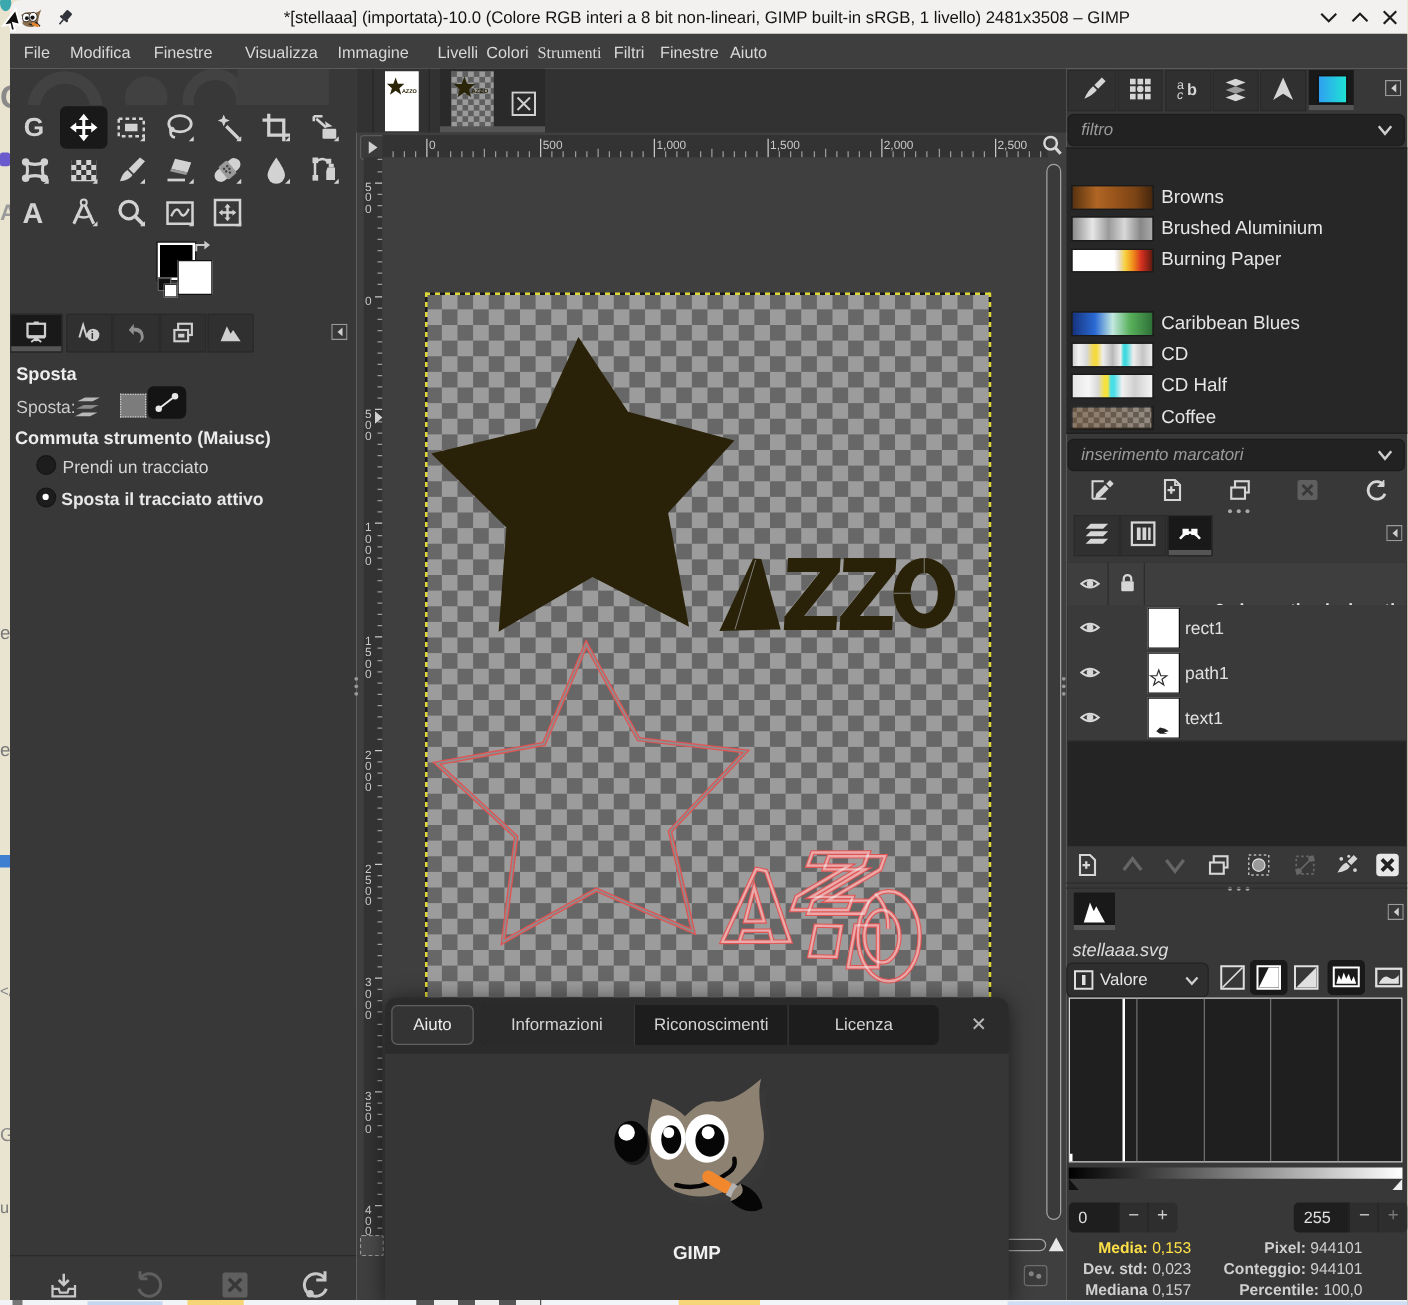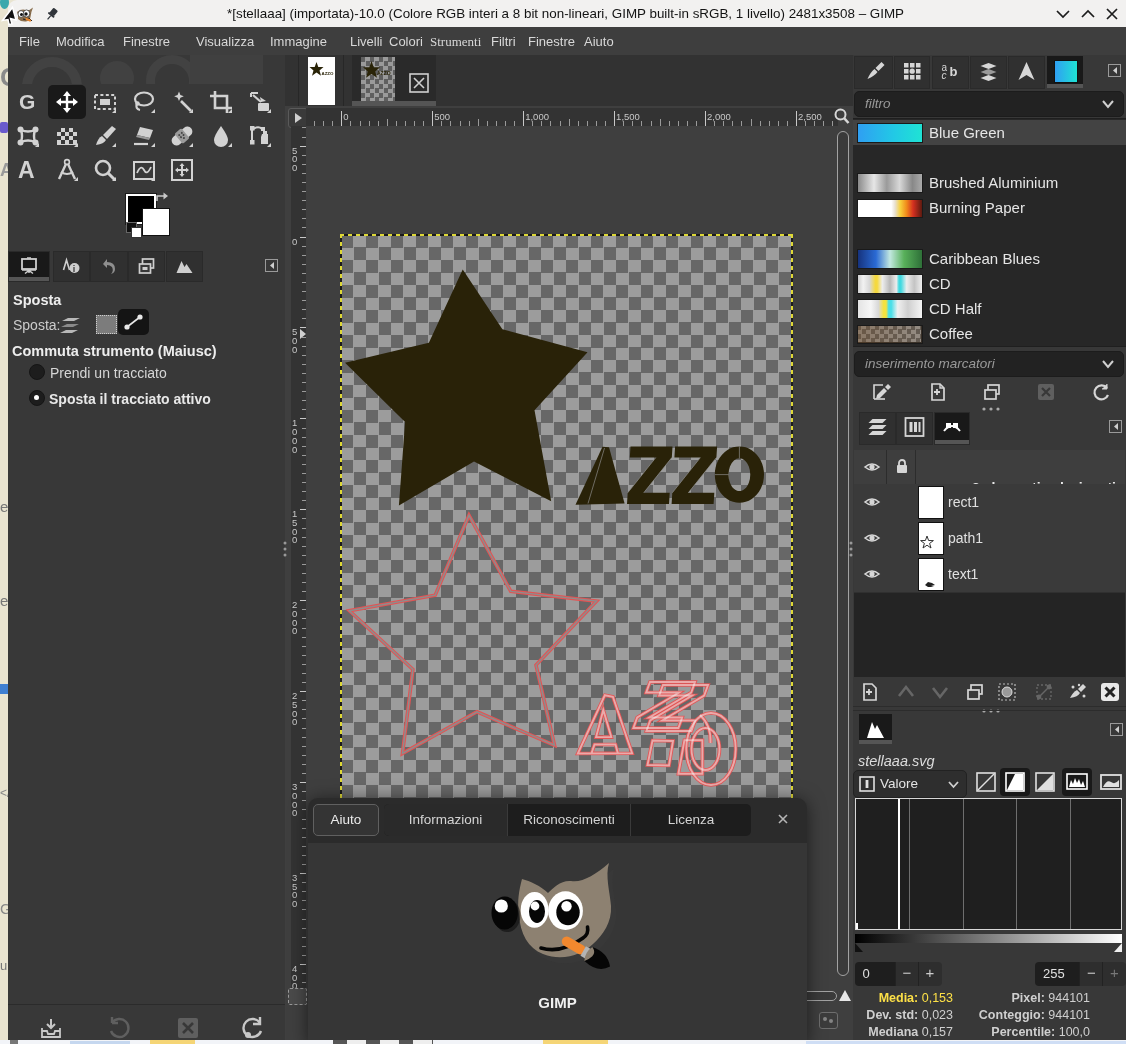--- a/index.html
+++ b/index.html
@@ -670,23 +670,23 @@
       </svg>
     </div>
   <div id="gradsection">
       <div class="abs" style="left:1px;top:36px;width:268px;height:24px;background:#222222;border-radius:5px;border:1px solid #1c1c1c;">
       <div class="abs" style="left:10px;top:4px;font-style:italic;font-size:13.5px;color:#9a9a9a;">filtro</div>
       <svg class="abs" style="left:246px;top:7px;" width="14" height="10" viewBox="0 0 14 10">
           <path d="M2,2 L7,8 L12,2" stroke="#cfcfcf" stroke-width="2" fill="none"></path>
         </svg>
       </div>
 <div class="abs" style="left:0;top:63px;width:273px;height:227px;background:#272727;border-top:1px solid #1f1f1f;border-bottom:1px solid #1f1f1f;">
-<div class="abs" style="left:0;top:0.5px;width:273px;height:25.2px;background:#434343;">
-<div class="abs" style="left:4px;top:3.5px;width:64px;height:17.5px;background:linear-gradient(90deg,#2f9ff2,#22c8e6 55%,#1fe3d4);border:1px solid #1a1a1a;"></div>
-<div class="abs" style="left:76px;top:4px;font-size:15px;color:#e6e6e6;white-space:nowrap;">Blue Green</div>
+<div class="abs" style="left:0;top:25.7px;width:273px;height:25.2px;">
+<div class="abs" style="left:4px;top:3.5px;width:64px;height:17.5px;background:linear-gradient(90deg,#58320f,#b06524 30%,#96531a 55%,#7c4415 78%,#45270d);border:1px solid #1a1a1a;"></div>
+<div class="abs" style="left:76px;top:4px;font-size:15px;color:#e6e6e6;white-space:nowrap;">Browns</div>
 </div>
 <div class="abs" style="left:0;top:50.9px;width:273px;height:25.2px;">
 <div class="abs" style="left:4px;top:3.5px;width:64px;height:17.5px;background:linear-gradient(90deg,#8a8a8a,#e6e6e6 25%,#9a9a9a 45%,#d8d8d8 65%,#888 85%,#aaa);border:1px solid #1a1a1a;"></div>
 <div class="abs" style="left:76px;top:4px;font-size:15px;color:#e6e6e6;white-space:nowrap;">Brushed Aluminium</div>
 </div>
 <div class="abs" style="left:0;top:76.1px;width:273px;height:25.2px;">
 <div class="abs" style="left:4px;top:3.5px;width:64px;height:17.5px;background:linear-gradient(90deg,#ffffff 0 52%,#e8e0d0 58%,#f7d03c 66%,#f08a1a 76%,#d53020 86%,#5c1a10);border:1px solid #1a1a1a;"></div>
 <div class="abs" style="left:76px;top:4px;font-size:15px;color:#e6e6e6;white-space:nowrap;">Burning Paper</div>
 </div>
 <div class="abs" style="left:0;top:126.5px;width:273px;height:25.2px;">

